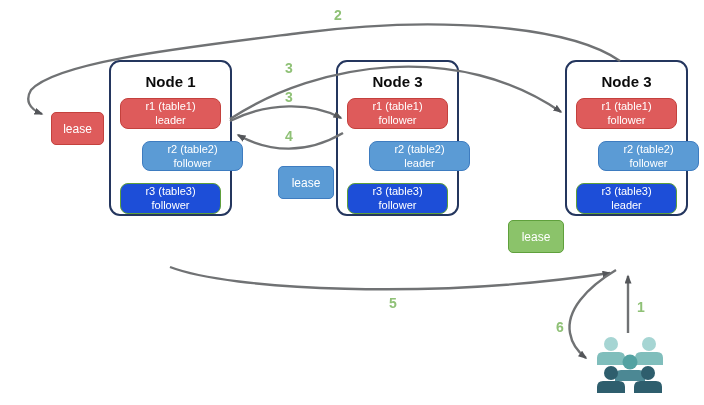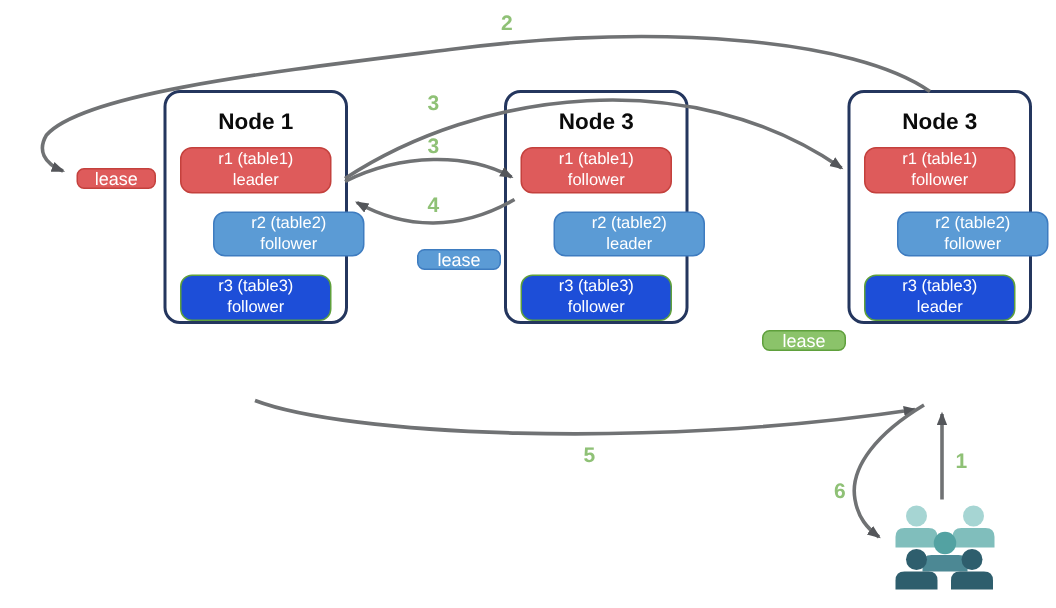--- a/index.html
+++ b/index.html
@@ -16,21 +16,21 @@
   .replica {
     width:101px; height:45px; border-radius:8px; margin-bottom:12px;
     color:#ffffff; font-size:11px; line-height:1.3; text-align:center;
     display:flex; flex-direction:column; justify-content:center;
   }
   .replica.red   { background:#DE5B5B; border:1.5px solid #C4413D; }
   .replica.blue  { background:#5B9BD5; border:1.5px solid #3E7CC0;margin-left:44px; }
   .replica.green { background:#1d4ed8; border:1.5px solid #5FA03C; }
 
   .lease {
-    position:absolute; height:14px; border-radius:5px; color:#ffffff; font-size:12px;
+    position:absolute; height:33px; border-radius:5px; color:#ffffff; font-size:12px;
     display:flex; align-items:center; justify-content:center; z-index:1;
   }
   .lease.red   { left:51px;  top:112px; width:53px; background:#DE5B5B; border:1.5px solid #C4413D; }
   .lease.blue  { left:278px; top:166px; width:56px; background:#5B9BD5; border:1.5px solid #3E7CC0; }
   .lease.green { left:508px; top:220px; width:56px; background:#8BC36A; border:1.5px solid #5FA03C; }
 
   .step { position:absolute; color:#8FC176; font-size:14px; font-weight:bold; z-index:3; }
   #step-2  { left:334px; top:7px;   }
   #step-3a { left:285px; top:60px;  }
   #step-3b { left:285px; top:89px;  }

